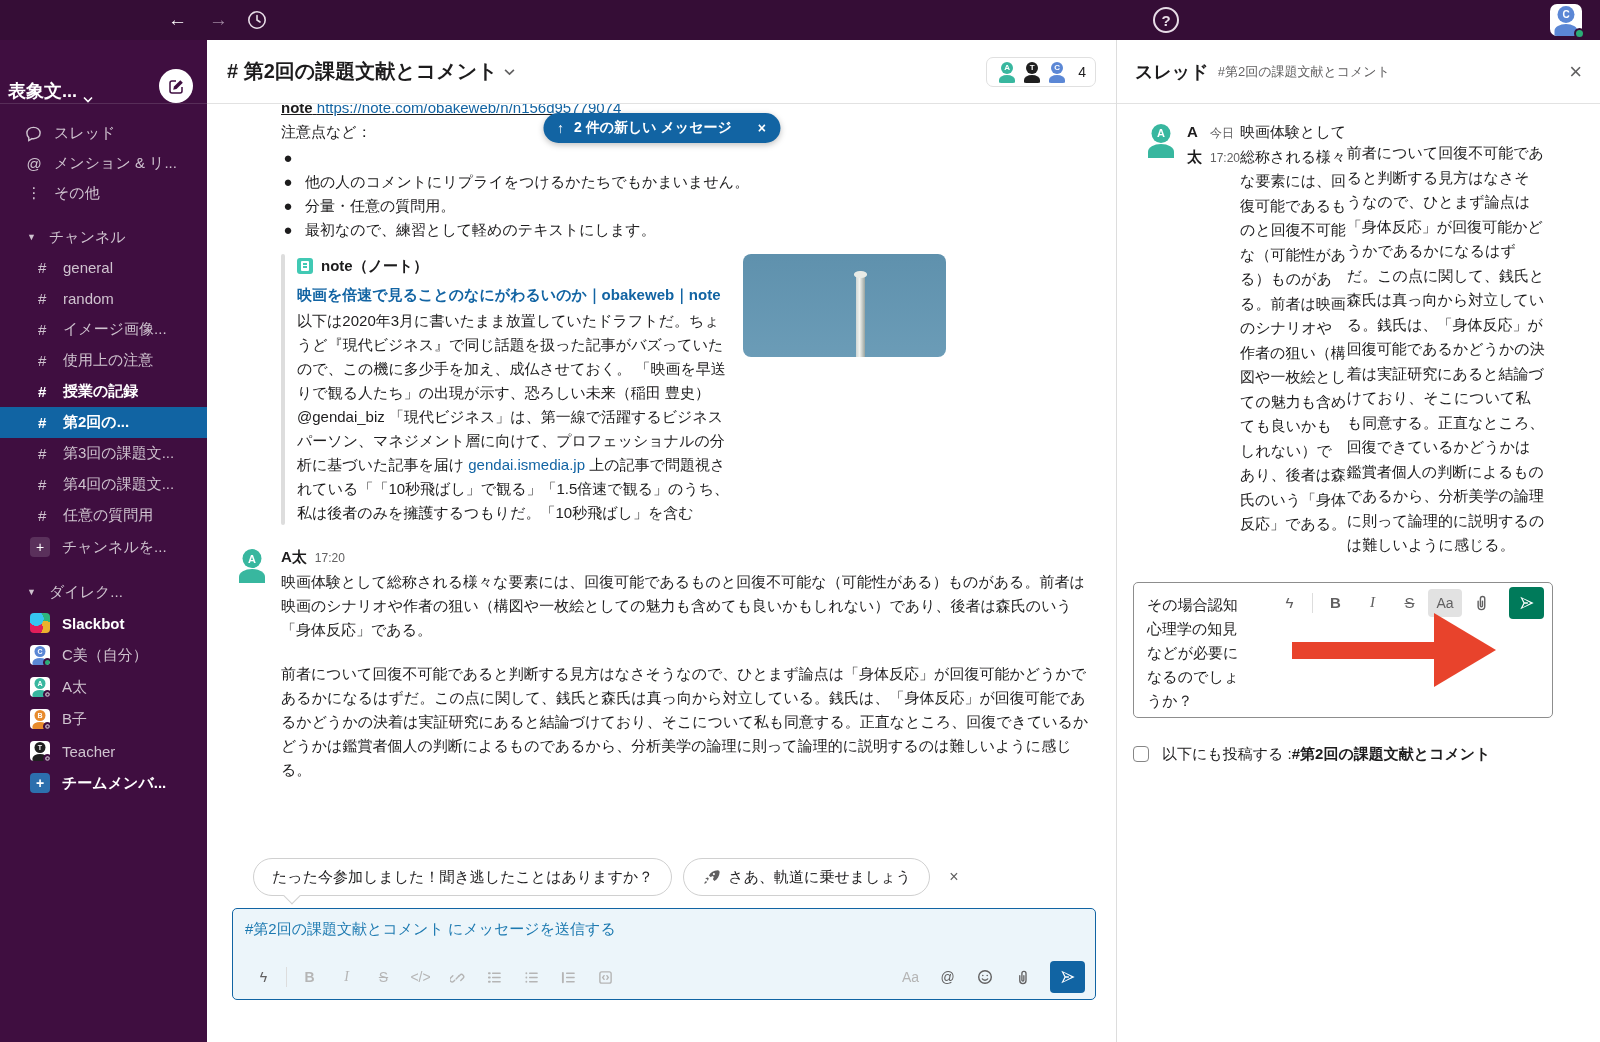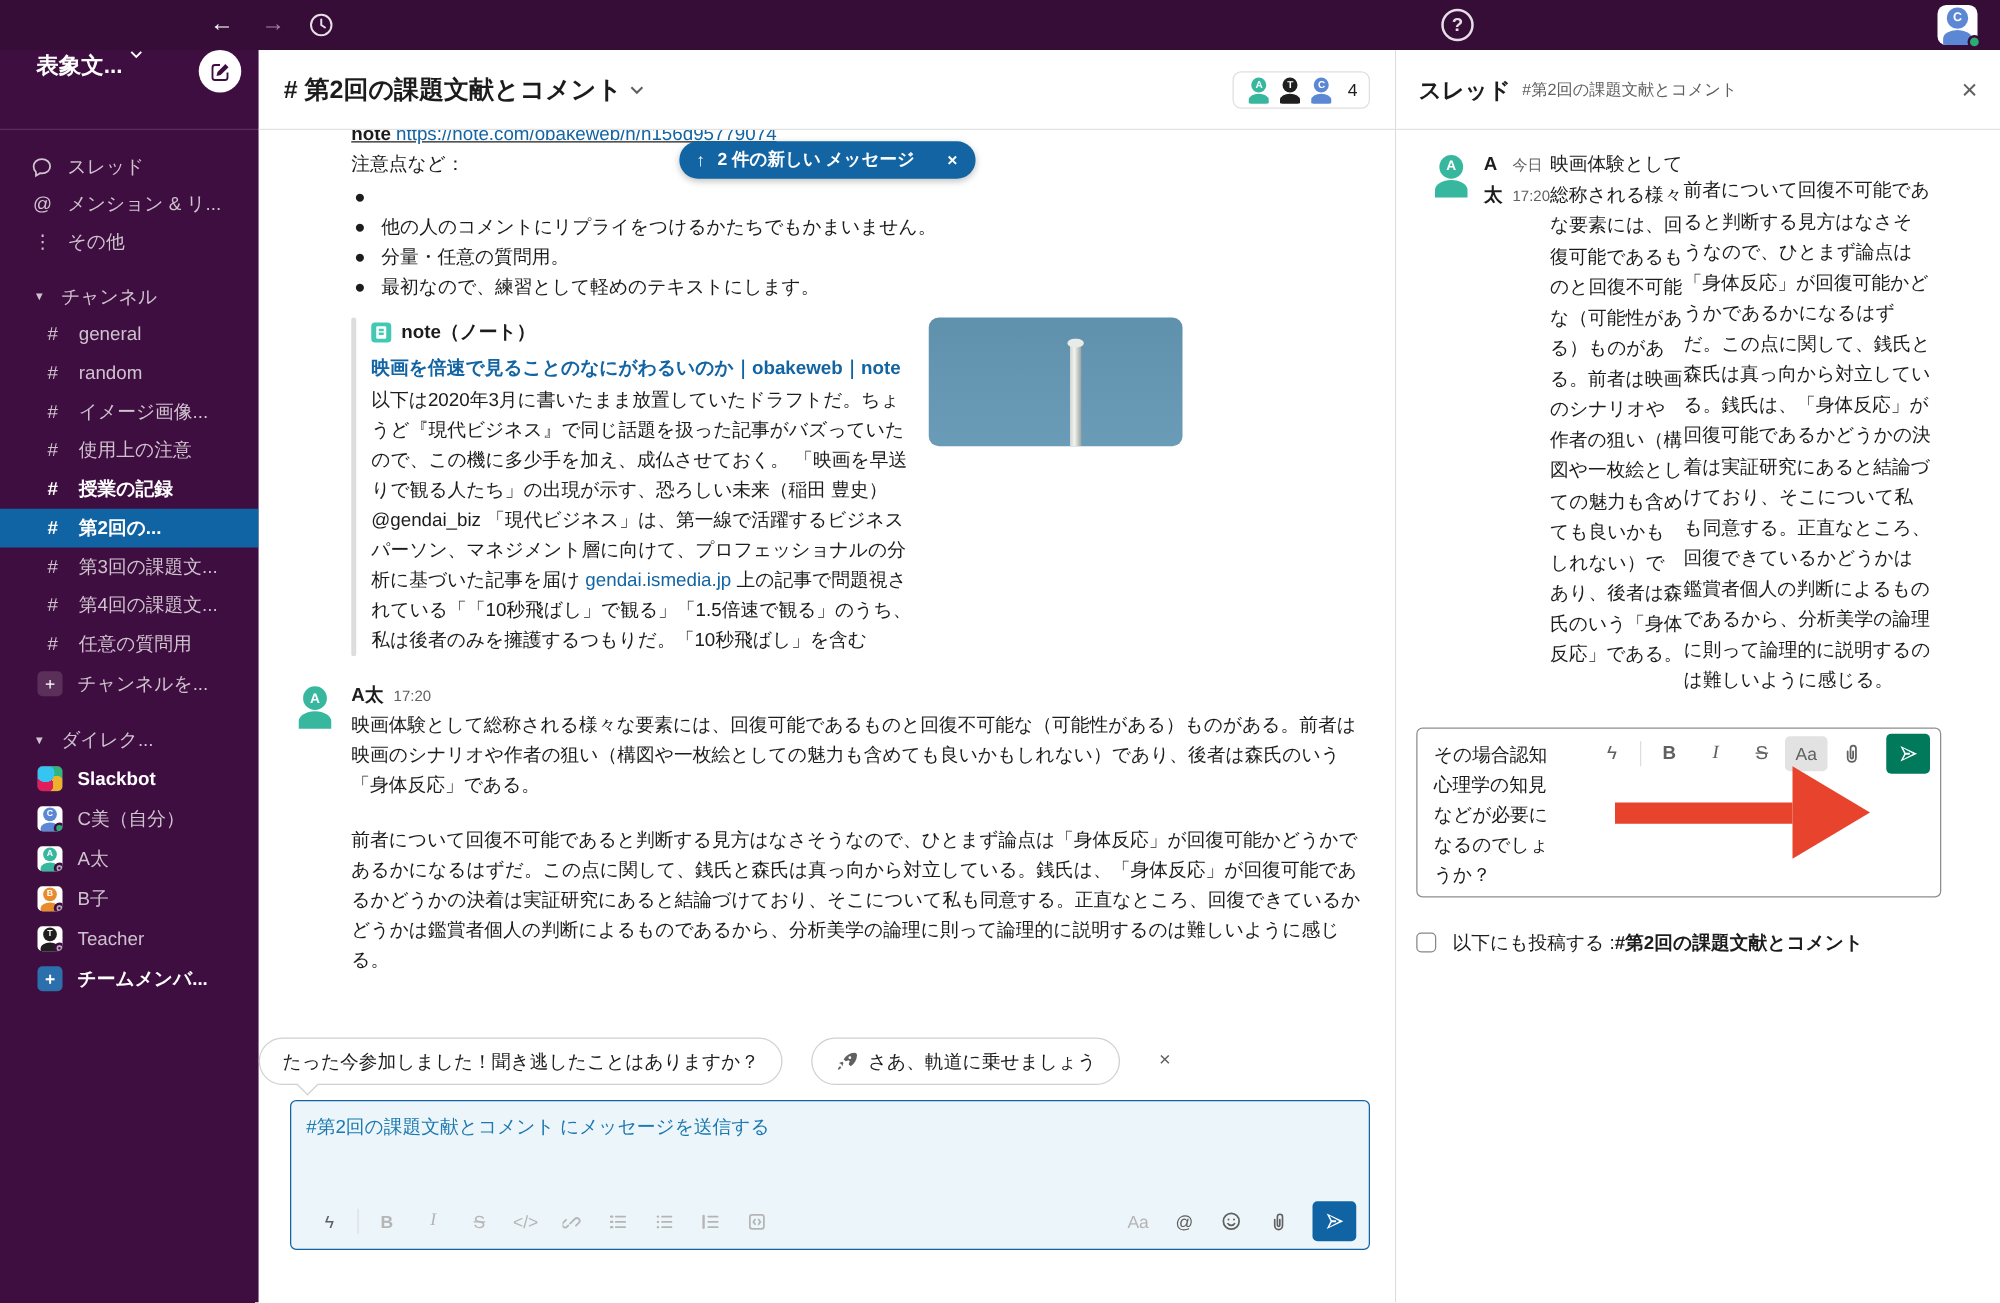--- a/index.html
+++ b/index.html
@@ -16,21 +16,21 @@
   .searchbar { position:absolute; left:296px; width:834px; height:28px; background:rgba(255,255,255,0.18); border-radius:6px; display:flex; align-items:center; justify-content:center; gap:8px; color:#f5f0f5; font-size:13px; cursor:text; }
   .help-btn { position:absolute; left:1153px; width:26px; height:26px; border:2px solid #e7dce7; border-radius:50%; color:#e7dce7; font-size:15px; font-weight:bold; display:flex; align-items:center; justify-content:center; }
   .topbar-avatar { position:absolute; right:18px; top:4px; width:32px; height:32px; }
   .presence-dot { position:absolute; right:-3px; bottom:-3px; width:11px; height:11px; border-radius:50%; background:#2bac76; border:2px solid #350d36; }
 
   
   .body { flex:1; display:flex; min-height:0; }
 
   
   .sidebar { width:207px; flex:0 0 207px; background:#3f0e40; color:#cfc3cf; overflow:hidden; }
-  .ws-header { height:64px; border-bottom:1px solid rgba(255,255,255,0.13); display:flex; align-items:flex-start; padding:0 14px 0 29px; }
+  .ws-header { height:64px; border-bottom:1px solid rgba(255,255,255,0.13); display:flex; align-items:flex-end; padding:0 14px 0 8px; }
   .ws-name { color:#fff; font-weight:bold; font-size:18px; }
   .ws-chev { margin-left:6px; color:#fff; }
   .compose-btn { margin-left:auto; width:34px; height:34px; background:#fff; border-radius:50%; display:flex; align-items:center; justify-content:center; cursor:pointer; }
   .side-list { padding-top:14px; }
   .side-row { height:30px; display:flex; align-items:center; padding-left:25px; gap:11px; font-size:15px; cursor:pointer; white-space:nowrap; }
   .side-row .glyph { width:18px; text-align:center; flex:0 0 18px; }
   .section-row { height:30px; display:flex; align-items:center; padding-left:27px; gap:13px; font-size:15px; cursor:pointer; margin-top:14px; }
   .tri { font-size:9px; color:#cfc3cf; }
   .chan-row { height:31px; display:flex; align-items:center; padding-left:38px; gap:13px; font-size:15px; cursor:pointer; white-space:nowrap; }
   .chan-row .hash { width:12px; flex:0 0 12px; }
@@ -102,27 +102,27 @@
   .tower { position:absolute; left:113px; top:22px; width:9px; height:81px; background:linear-gradient(90deg,#cfd6d4,#f2f3ef 40%,#9aa49f); }
   .tower:before { content:""; position:absolute; left:-2px; top:-5px; width:13px; height:7px; border-radius:45%; background:#e8ebe6; }
 
   .msg { margin-top:20px; position:relative; }
   .msg-avatar { position:absolute; left:27px; top:2px; }
   .msg-head { display:flex; align-items:baseline; gap:8px; }
   .msg-author { font-weight:bold; font-size:15px; }
   .msg-time { font-size:12px; color:#616061; }
   .msg p + p { margin-top:20px; }
 
-  .suggestions { flex:0 0 58px; display:flex; align-items:center; gap:23px; }
+  .suggestions { flex:0 0 58px; display:flex; align-items:center; gap:11px; padding-left:46px; }
   .sugg-pill { position:relative; border:1px solid #d0d0d0; border-radius:20px; height:38px; display:flex; align-items:center; padding:0 18px; gap:8px; font-size:15px; color:#1d1c1d; background:#fff; cursor:pointer; }
   .sugg-pill .tail { position:absolute; left:32px; bottom:-7px; width:12px; height:12px; background:#fff; border-right:1px solid #d0d0d0; border-bottom:1px solid #d0d0d0; transform:rotate(45deg); }
   .sugg-x { color:#616061; font-size:16px; margin-left:8px; cursor:pointer; }
 
   .composer { flex:0 0 136px; padding:2px 20px 42px 25px; }
-  .composer-box { border:1px solid #1164a3; border-radius:5px; background:#ecf5fa; height:120px; display:flex; flex-direction:column; }
+  .composer-box { border:1px solid #1164a3; border-radius:5px; background:#ecf5fa; height:92px; display:flex; flex-direction:column; }
   .composer-input { flex:1; padding:11px 12px 0; font-size:15px; color:#1c79b0; }
   .composer-toolbar { height:40px; display:flex; align-items:center; padding:0 10px 4px 12px; gap:0; }
   .tb { color:#b5b5b5; font-size:14px; width:37px; text-align:center; cursor:pointer; flex:none; }
   .tb.dark { color:#616061; }
   .tb.bold { font-weight:bold; }
   .tb.italic { font-style:italic; font-family:"Liberation Serif",serif; }
   .tb.strike { text-decoration:line-through; }
   .tb-divider { width:1px; height:20px; background:#ddd; margin:0 4px; flex:none; }
   .tb-spacer { flex:1; }
   .send-btn { width:35px; height:32px; border-radius:4px; background:#1164a3; display:flex; align-items:center; justify-content:center; margin-left:10px; cursor:pointer; flex:none; }

